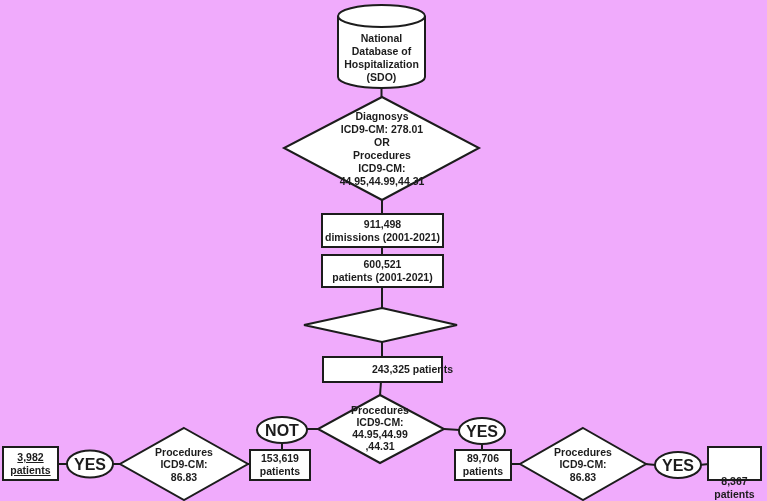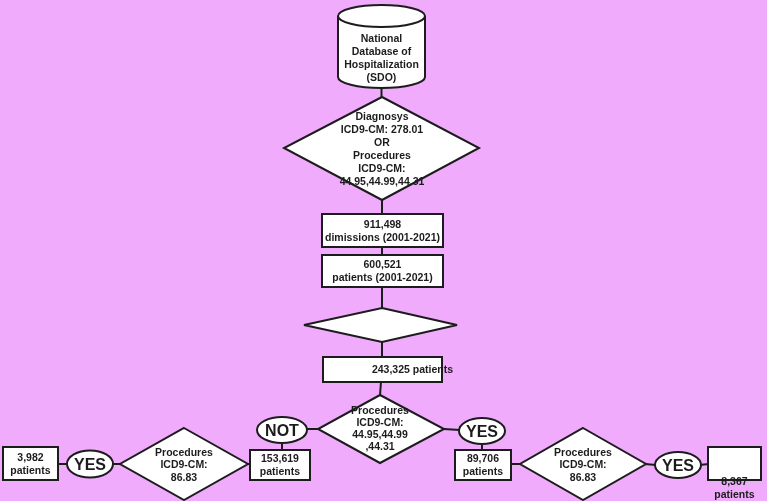--- a/index.html
+++ b/index.html
@@ -34,21 +34,21 @@
   #lbl-d1   { left: 297px; top: 104px; width: 170px; height: 90px; line-height: 13px; }
   #lbl-r1   { left: 320px; top: 214px; width: 125px; height: 33px; }
   #lbl-r2   { left: 320px; top: 255px; width: 125px; height: 32px; }
   #lbl-d2   { left: 322px; top: 309px; width: 120px; height: 33px; }
   #lbl-r3   { left: 323px; top: 357px; width: 119px; height: 25px; margin-left: 30px; }
   #lbl-d3   { left: 325px; top: 397px; width: 110px; height: 62px; line-height: 12px; }
   #lbl-not  { left: 260px; top: 423px; width: 44px;  height: 15px; }
   #lbl-r4   { left: 250px; top: 450px; width: 60px;  height: 30px; }
   #lbl-d4   { left: 134px; top: 445px; width: 100px; height: 39px; line-height: 12.5px; }
   #lbl-yes1 { left: 68px;  top: 457px; width: 44px;  height: 15px; }
-  #lbl-r5   { left: 3px;   top: 447px; width: 55px;  height: 33px; }
+  #lbl-r5   { left: 3px;   top: 447px; width: 55px;  height: 33px; text-decoration: underline; }
   #lbl-yes2 { left: 460px; top: 424px; width: 44px;  height: 15px; }
   #lbl-r6   { left: 455px; top: 450px; width: 56px;  height: 30px; }
   #lbl-d5   { left: 533px; top: 445px; width: 100px; height: 39px; line-height: 12.5px; }
   #lbl-yes3 { left: 656px; top: 458px; width: 44px;  height: 15px; }
   #lbl-r7   { left: 708px; top: 447px; width: 53px;  height: 33px; margin-top: 24px; }
 </style>
 </head>
 <body style="background: rgb(255, 255, 255);">
 
 <div class="canvas">

